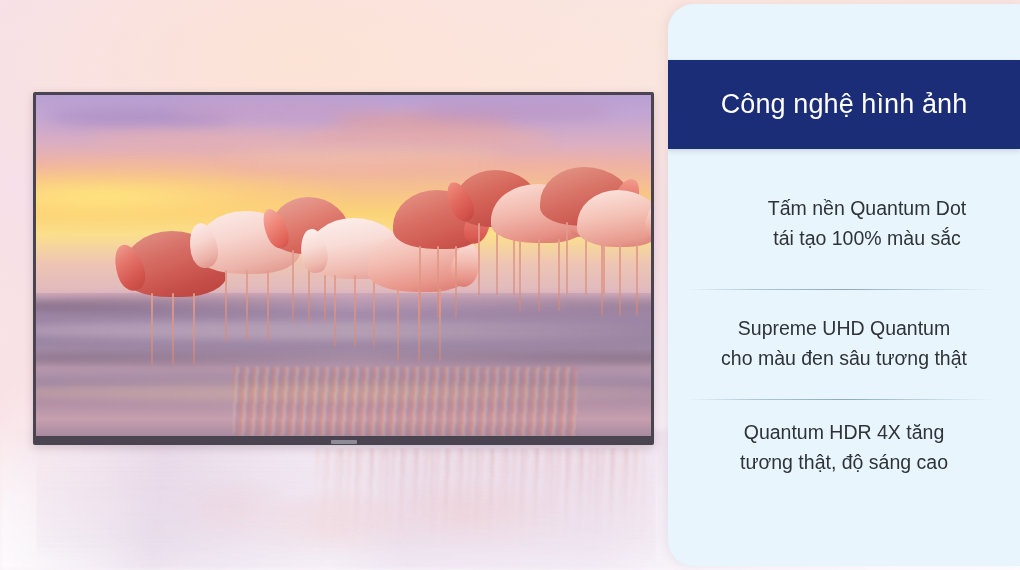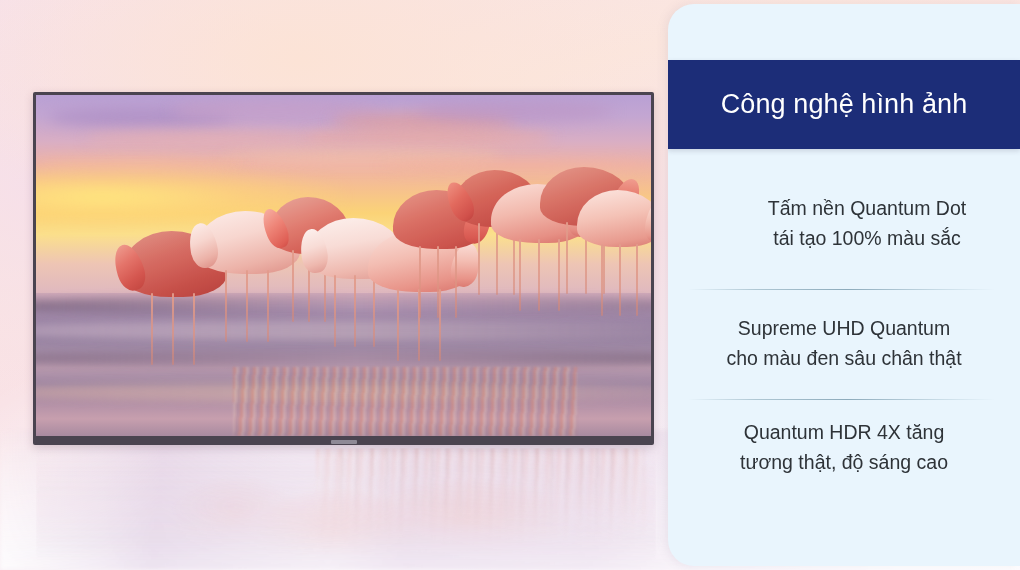--- a/index.html
+++ b/index.html
@@ -416,21 +416,21 @@
 
       <div class="feature f0">
         <span class="ln">Tấm nền Quantum Dot</span>
         <span class="ln">tái tạo 100% màu sắc</span>
       </div>
 
       <div class="divider d0"></div>
 
       <div class="feature f1">
         <span class="ln">Supreme UHD Quantum</span>
-        <span class="ln">cho màu đen sâu chân thật</span>
+        <span class="ln">cho màu đen sâu tương thật</span>
       </div>
 
       <div class="divider d1"></div>
 
       <div class="feature f2">
         <span class="ln">Quantum HDR 4X tăng</span>
         <span class="ln">tương thật, độ sáng cao</span>
       </div>
 
     </div>

